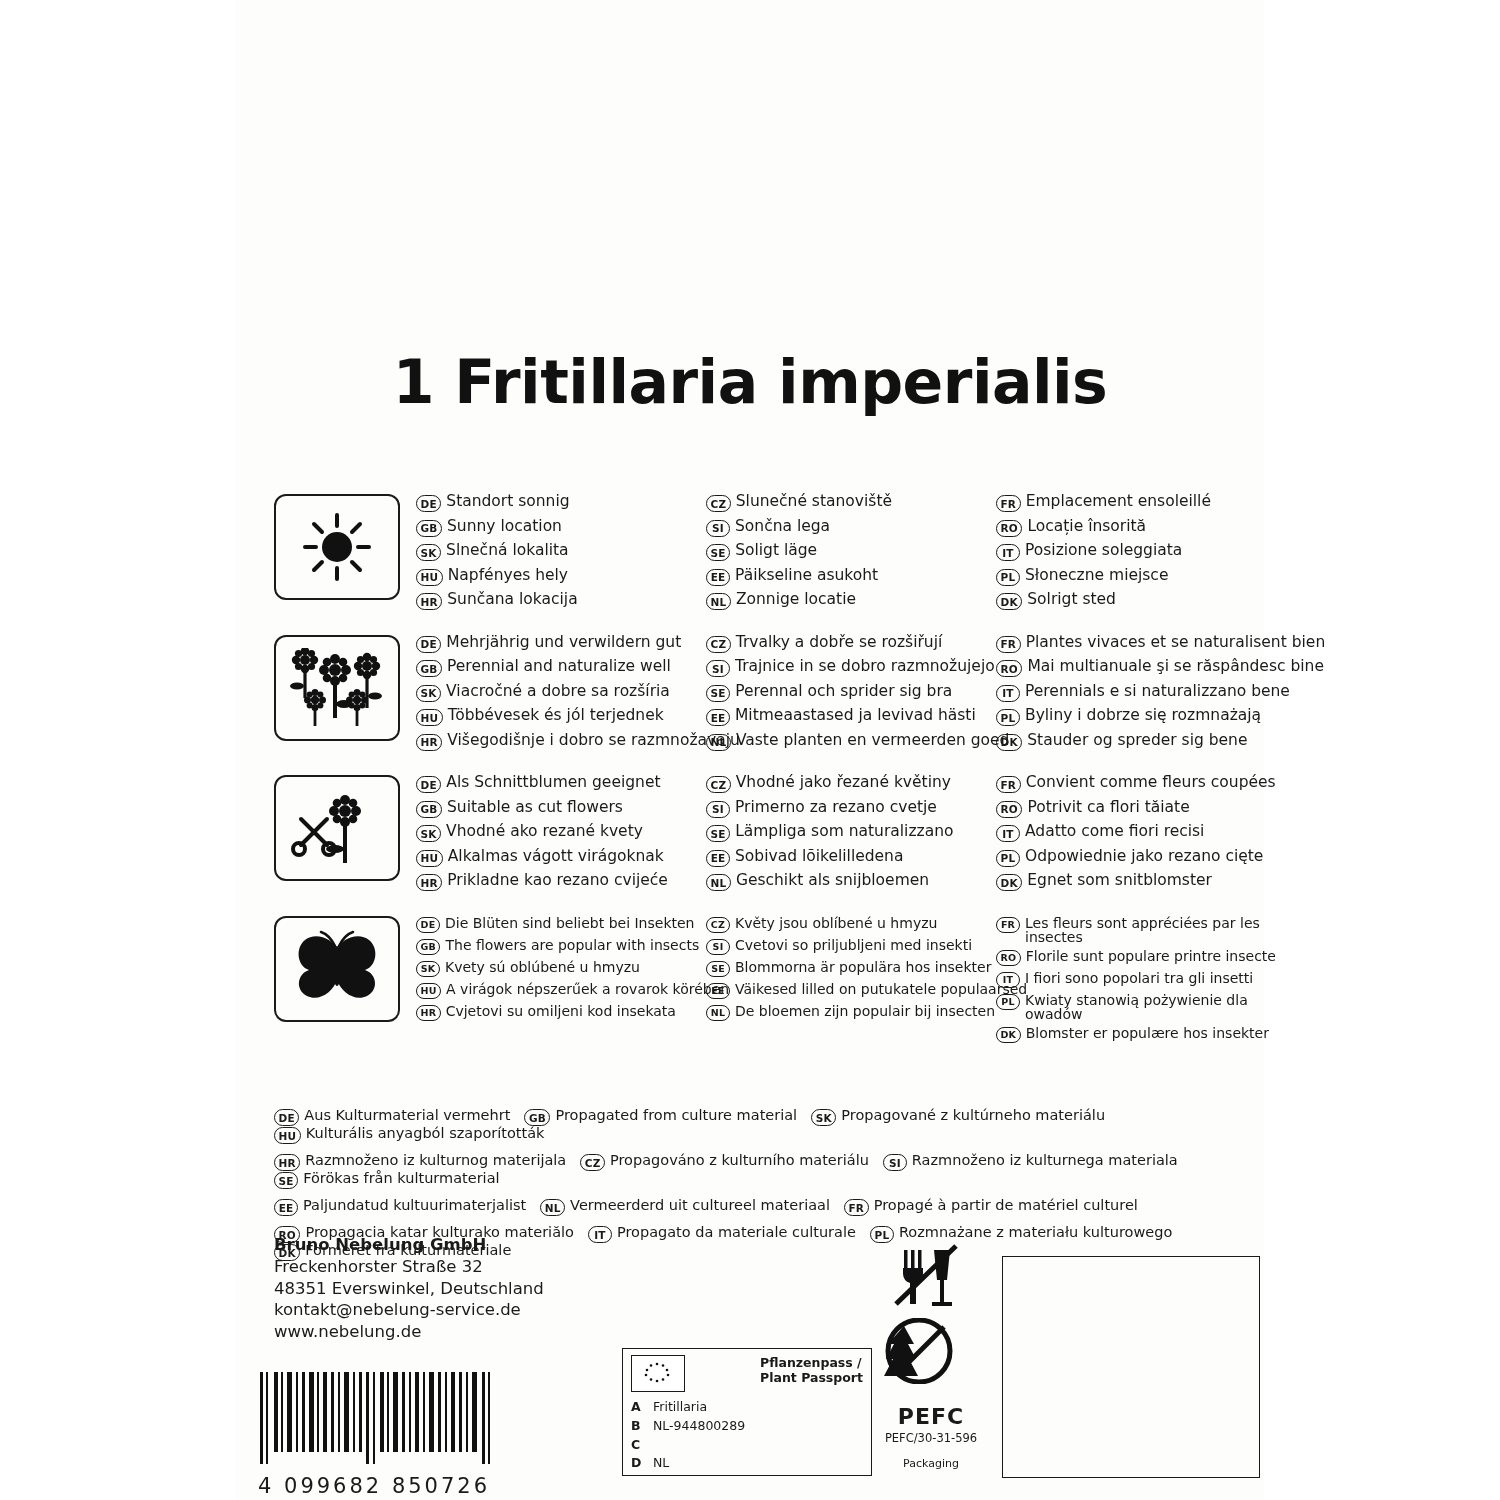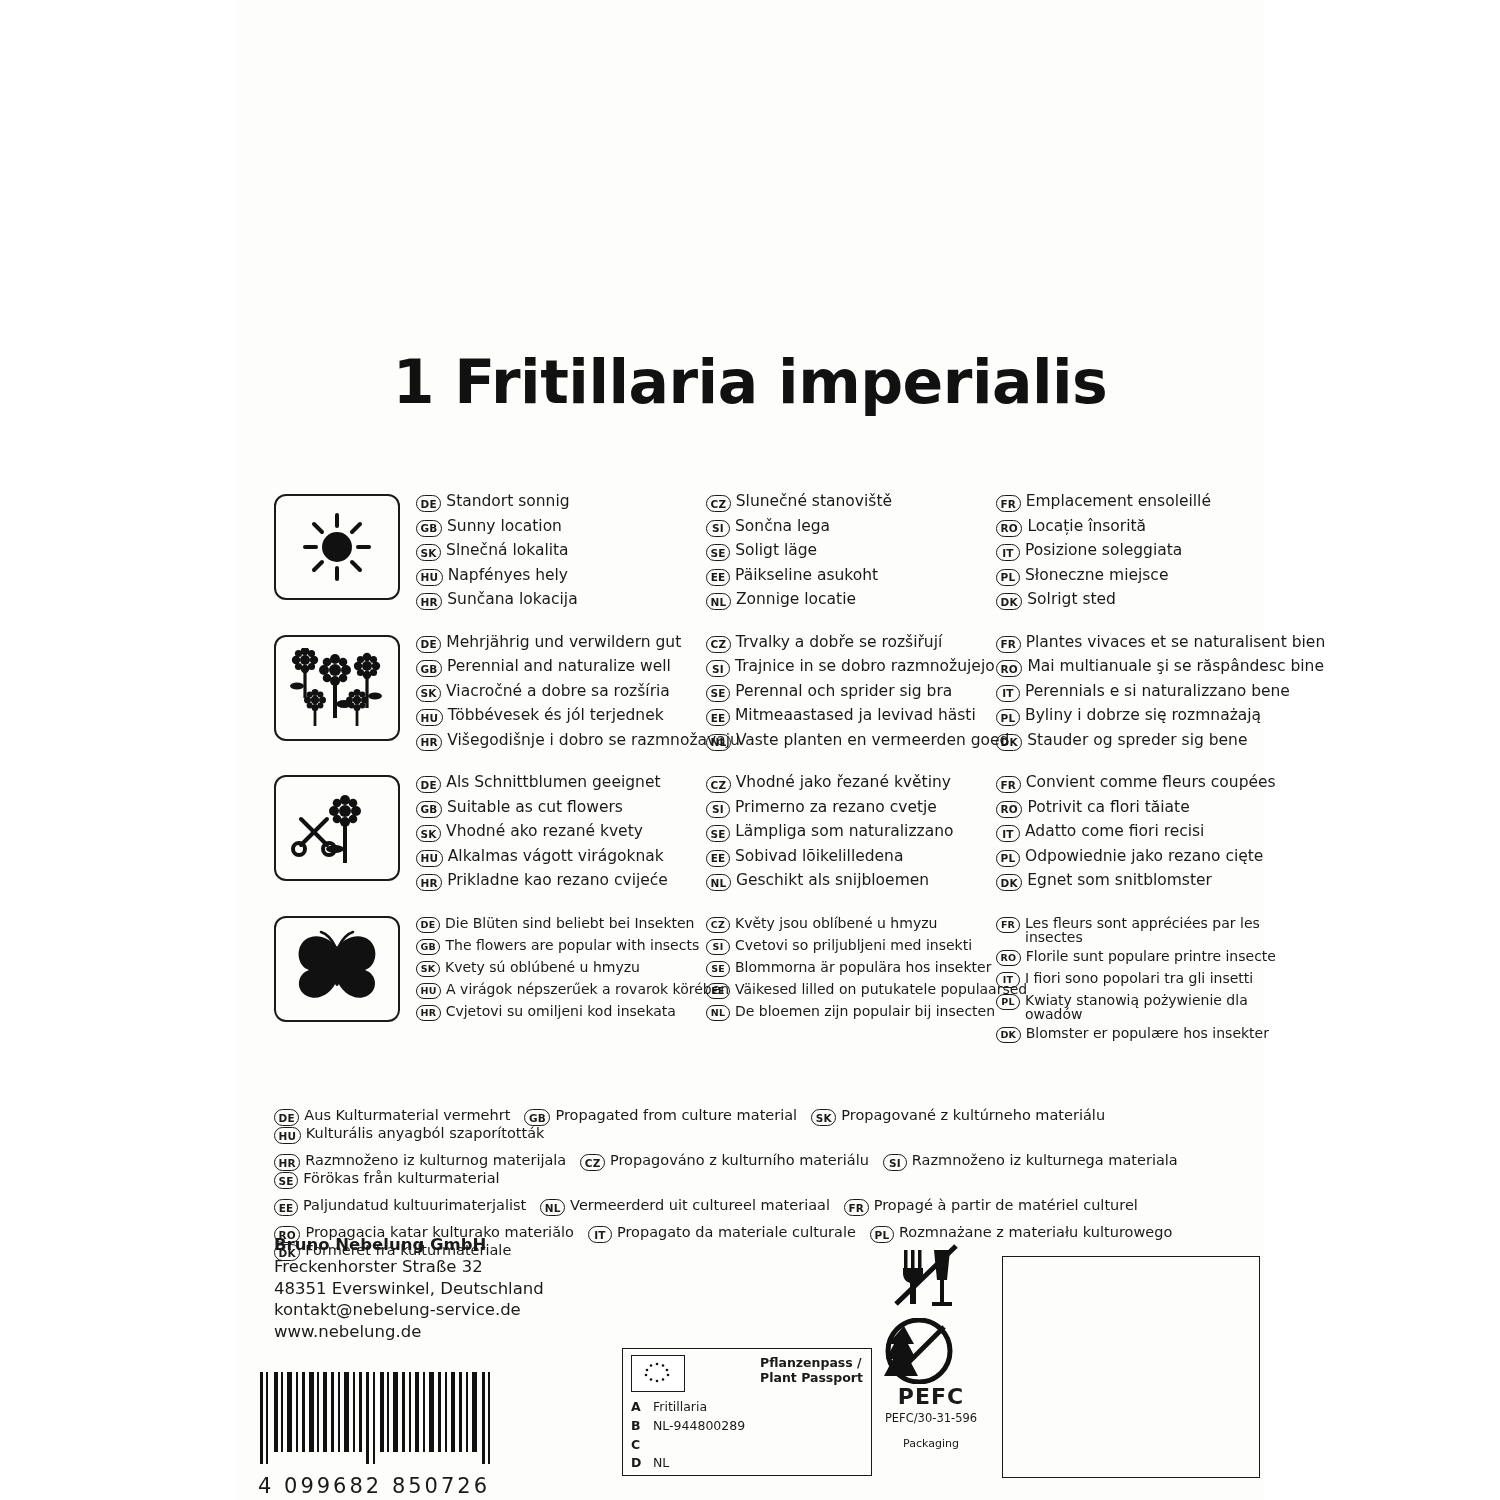--- a/index.html
+++ b/index.html
@@ -812,21 +812,21 @@
   </div>
 
   <div class="pefc">
     <svg width="86" height="66" viewBox="0 0 86 66">
       <g fill="#111">
         <path d="M28 8 l10 18 h-6 l8 15 h-7 l9 17 h-34 l9 -17 h-7 l8 -15 h-6 z"></path>
       </g>
       <circle cx="43" cy="33" r="31" fill="none" stroke="#111" stroke-width="5"></circle>
       <line x1="20" y1="57" x2="68" y2="9" stroke="#111" stroke-width="5"></line>
     </svg>
-    <div style="font-weight:bold;font-size:22px;letter-spacing:1px;">PEFC</div>
+    <div style="font-weight:bold;font-size:22px;letter-spacing:1px;margin-top:20px;">PEFC</div>
     <div class="pefc-code">PEFC/30-31-596</div>
     <div class="pefc-pack">Packaging</div>
   </div>
 
   <div class="recycle-box">
     
     
     
     
     

